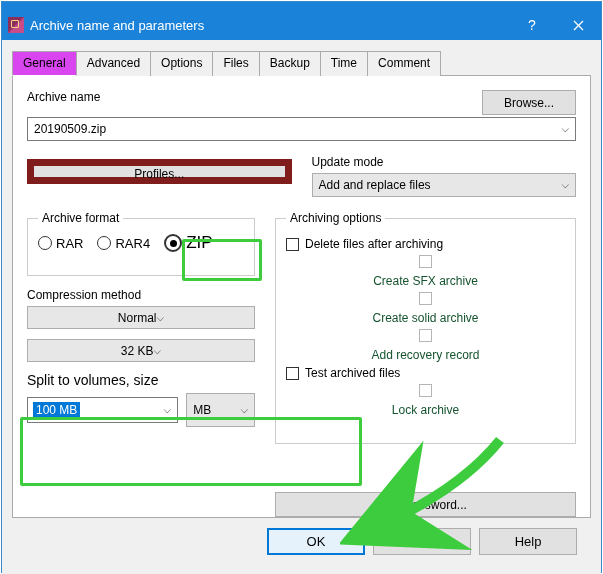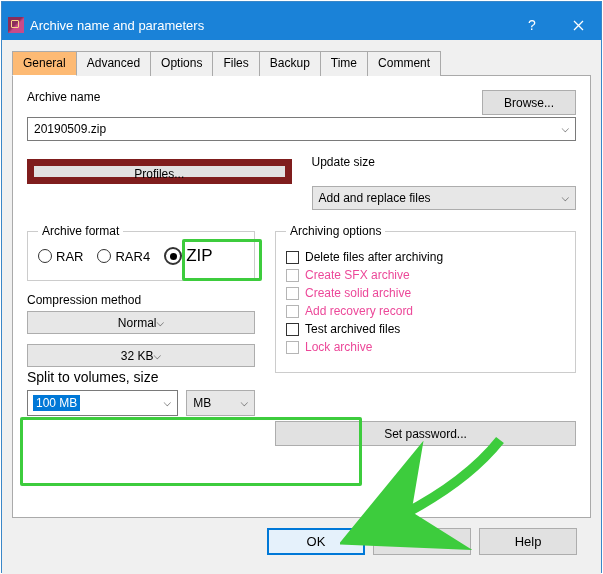--- a/index.html
+++ b/index.html
@@ -63,21 +63,21 @@
     padding: 4px 10px 5px 10px;
     background: #f0f0f0;
     border: 1px solid #aaa;
     border-bottom: none;
     margin-right: -1px;
     position: relative;
     top: 1px;
     font-size: 12px;
   }
   .tab.active {
-    background: #fdba74;
+    background: #d946ef;
     border-bottom: 1px solid #fff;
     z-index: 2;
   }
 
   .panel {
     background: #fff;
     border: 1px solid #aaa;
     border-top: none;
     padding: 14px 14px 10px 14px;
     height: 442px;
@@ -99,27 +99,27 @@
   }
   .chev{font-size:10px;color:#555;}
 
   .row2{display:flex;gap:20px;margin-top:14px;}
   .col{flex:1;}
   .profiles-btn{
     width:100%;height:25px;margin-top:4px;
     background:#e1e1e1;border:7px solid #7f1d1d;
   }
   .update-select{
-    width:100%;height:24px;margin-top:17px;
+    width:100%;height:24px;margin-top:4px;
     background:#e7e7e7;border:1px solid #adadad;
     display:flex;align-items:center;padding:0 6px;justify-content:space-between;
   }
 
   fieldset.group{
-    border:1px solid #ccc;margin:14px 0 0 0;padding:8px 10px 14px 10px;
+    border:1px solid #ccc;margin:14px 0 0 0;padding:8px 10px 22px 10px;
   }
   fieldset.group legend{font-size:12px;padding:0 4px;}
 
   .fmt-row{display:flex;align-items:center;gap:14px;}
   .radio{display:flex;align-items:center;gap:4px;font-size:13px;}
   .radio-circle{
     width:14px;height:14px;border:1px solid #333;border-radius:50%;
     display:flex;align-items:center;justify-content:center;background:#fff;
   }
   .radio-circle.sel::after{content:"";width:7px;height:7px;background:#000;border-radius:50%;}
@@ -128,37 +128,37 @@
   .leftcol{width:228px;}
   .rightcol{flex:1;}
 
   .combo{
     width:100%;height:23px;margin-top:3px;
     background:#e7e7e7;border:1px solid #adadad;
     display:flex;align-items:center;padding:0 6px;justify-content:center;
   }
 
   .check{display:flex;align-items:center;gap:6px;margin:4px 0;font-size:12px;}
-  .check.disabled{color:#ec4899;}
+  .check.disabled{color:#14532d;flex-direction:column;}
   .box{width:13px;height:13px;border:1px solid #333;background:#fff;flex-shrink:0;}
   .check.disabled .box{border-color:#b5b5b5;}
 
-  .split-block{margin-top:2px;}
+  .split-block{margin-top:10px;}
   .split-title{font-size:14px;}
   .split-row{display:flex;gap:8px;margin-top:5px;align-items:center;}
   .split-val{
     width:164px;height:26px;border:1px solid #7a7a7a;background:#fff;
     display:flex;align-items:center;justify-content:space-between;padding:0 6px;
   }
   .split-val .sel{
     background:#0078d7;color:#fff;padding:1px 3px;margin:-1px;
   }
   .unit-combo{
     width:74px;height:26px;background:#e7e7e7;border:1px solid #adadad;
-    display:flex;align-items:center;justify-content:space-between;padding:8px 6px;
+    display:flex;align-items:center;justify-content:space-between;padding:16px 6px;
   }
 
   .setpw-btn{
     width:100%;height:25px;margin-top:10px;
     background:#e1e1e1;border:1px solid #adadad;
   }
 
   .footer{
     display:flex;justify-content:flex-end;gap:8px;padding:10px 14px;
   }
@@ -212,21 +212,21 @@
       <div class="name-select">
         <span>20190509.zip</span>
         <span class="chev">⌵</span>
       </div>
 
       <div class="row2">
         <div class="col">
           <button class="profiles-btn">Profiles...</button>
         </div>
         <div class="col">
-          <div class="label">Update size</div>
+          <div class="label">Update mode</div>
           <div class="update-select">
             <span>Add and replace files</span>
             <span class="chev">⌵</span>
           </div>
         </div>
       </div>
 
       <div class="row3">
         <div class="leftcol">
           <fieldset class="group">

